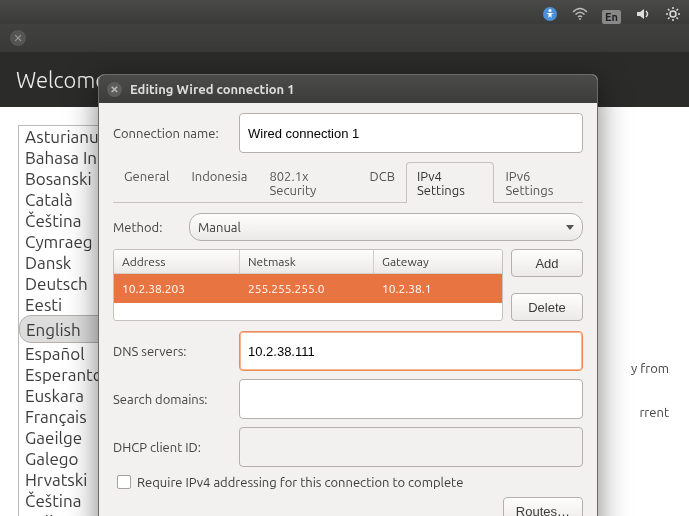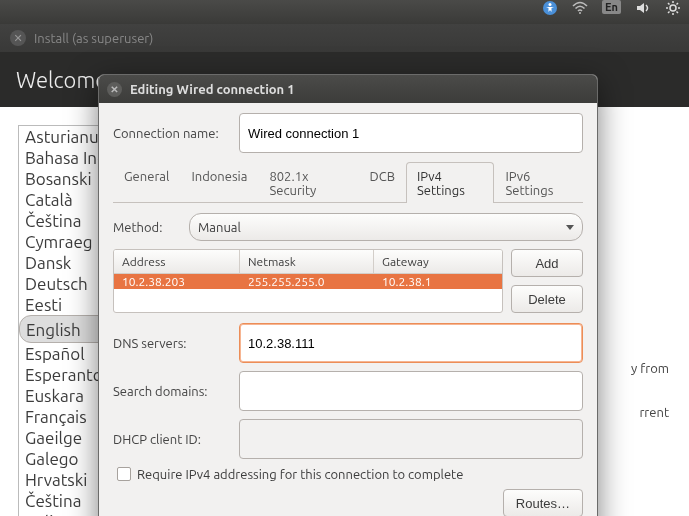--- a/index.html
+++ b/index.html
@@ -1,19 +1,19 @@
 <!DOCTYPE html>
 <html><head>
 <meta charset="utf-8">
 <style>
 * { box-sizing: border-box; margin: 0; padding: 0; }
 body { font-family: "Ubuntu", "Segoe UI", sans-serif; font-size: 13px; background: #fff; width: 689px; height: 516px; overflow: hidden; position: relative; color: #3c3c3c; }
 
 
-.topbar { height: 24px; background: linear-gradient(#4a4a48, #3a3a38); display: flex; justify-content: flex-end; align-items: flex-start; padding: 0 8px; gap: 14px; color: #dcdcdc; }
+.topbar { height: 24px; background: linear-gradient(#4a4a48, #3a3a38); display: flex; justify-content: flex-end; align-items: flex-end; padding: 0 8px; gap: 14px; color: #dcdcdc; }
 .topbar svg { width: 16px; height: 16px; }
 .topbar .lang { background: #888; color: #222; font-size: 11px; padding: 1px 3px; border-radius: 2px; font-weight: bold; }
 
 
 .install-title { height: 28px; background: linear-gradient(#414140, #393938); display: flex; align-items: center; padding: 0 10px; color: #888; font-size: 13px; gap: 8px; }
 .install-title .close-ico { width: 16px; height: 16px; border-radius: 50%; background: #555; display: flex; align-items: center; justify-content: center; color: #999; font-size: 11px; }
 
 
 .welcome-band { height: 55px; background: #2b2b2a; color: #eee; font-size: 22px; font-weight: 300; display: flex; align-items: center; padding: 0 16px; }
 .welcome-body { position: absolute; top: 107px; left: 0; right: 0; bottom: 0; background: #fff; }
@@ -44,23 +44,23 @@
 
 .section-label { font-weight: bold; color: #444; margin: 6px 0 4px; }
 
 .addr-box { display: flex; gap: 8px; margin-bottom: 10px; }
 .addr-table { flex: 1; border: 1px solid #c6c1bd; border-radius: 3px; background: #fff; overflow: hidden; }
 .addr-head { display: flex; background: linear-gradient(#fdfdfc,#eceae8); border-bottom: 1px solid #d3cec9; font-size: 12px; }
 .addr-head > div { padding: 5px 8px; border-right: 1px solid #d3cec9; }
 .addr-head > div:last-child { border-right: none; }
 .col-a { flex: 0 0 126px; } .col-n { flex: 0 0 134px; } .col-g { flex: 1; }
 .addr-row { display: flex; background: #e87442; color: #fff; font-size: 12px; }
-.addr-row > div { padding: 1px 8px; }
+.addr-row > div { padding: 8px 8px; }
 .addr-blank { height: 14px; }
-.addr-btns { display: flex; flex-direction: column; gap: 8px; }
+.addr-btns { display: flex; flex-direction: column; gap: 16px; }
 .btn { height: 28px; min-width: 72px; border: 1px solid #b5b0ac; border-radius: 4px; background: linear-gradient(#fdfdfc,#eceae8); cursor: pointer; font-size: 13px; padding: 0 12px; display: inline-flex; align-items: center; justify-content: center; color: #3c3c3c; }
 
 .grey-label { color: #a9a29c; }
 .check-row { display: flex; align-items: center; gap: 6px; margin: 6px 0 8px 4px; }
 .checkbox { width: 14px; height: 14px; border: 1px solid #a7a29d; border-radius: 2px; background: #fff; cursor: pointer; }
 
 .routes-row { display: flex; justify-content: flex-end; margin-bottom: 6px; }
 .dlg-footer { display: flex; justify-content: flex-end; gap: 8px; padding: 8px 14px 12px; border-top: 1px solid #d9d5d1; margin-top: 4px; }
 </style>
 </head>
@@ -101,21 +101,20 @@
           <line x1="11.5" y1="11.5" x2="13" y2="13"></line>
           <line x1="3" y1="13" x2="4.5" y2="11.5"></line>
           <line x1="11.5" y1="4.5" x2="13" y2="3"></line>
         </g>
       </svg>
   </span>
 </div>
 
 <div class="install-title">
   <span class="close-ico">✕</span>
-  <span>Install (as superuser)</span>
 </div>
 
 <div class="welcome-band">
   <span>Welcome</span>
 </div>
 
 <div class="welcome-body">
   <div class="lang-list" id="lang-list">
       <div class="lang-item">Asturianu</div>
       <div class="lang-item">Bahasa Indonesia</div>

